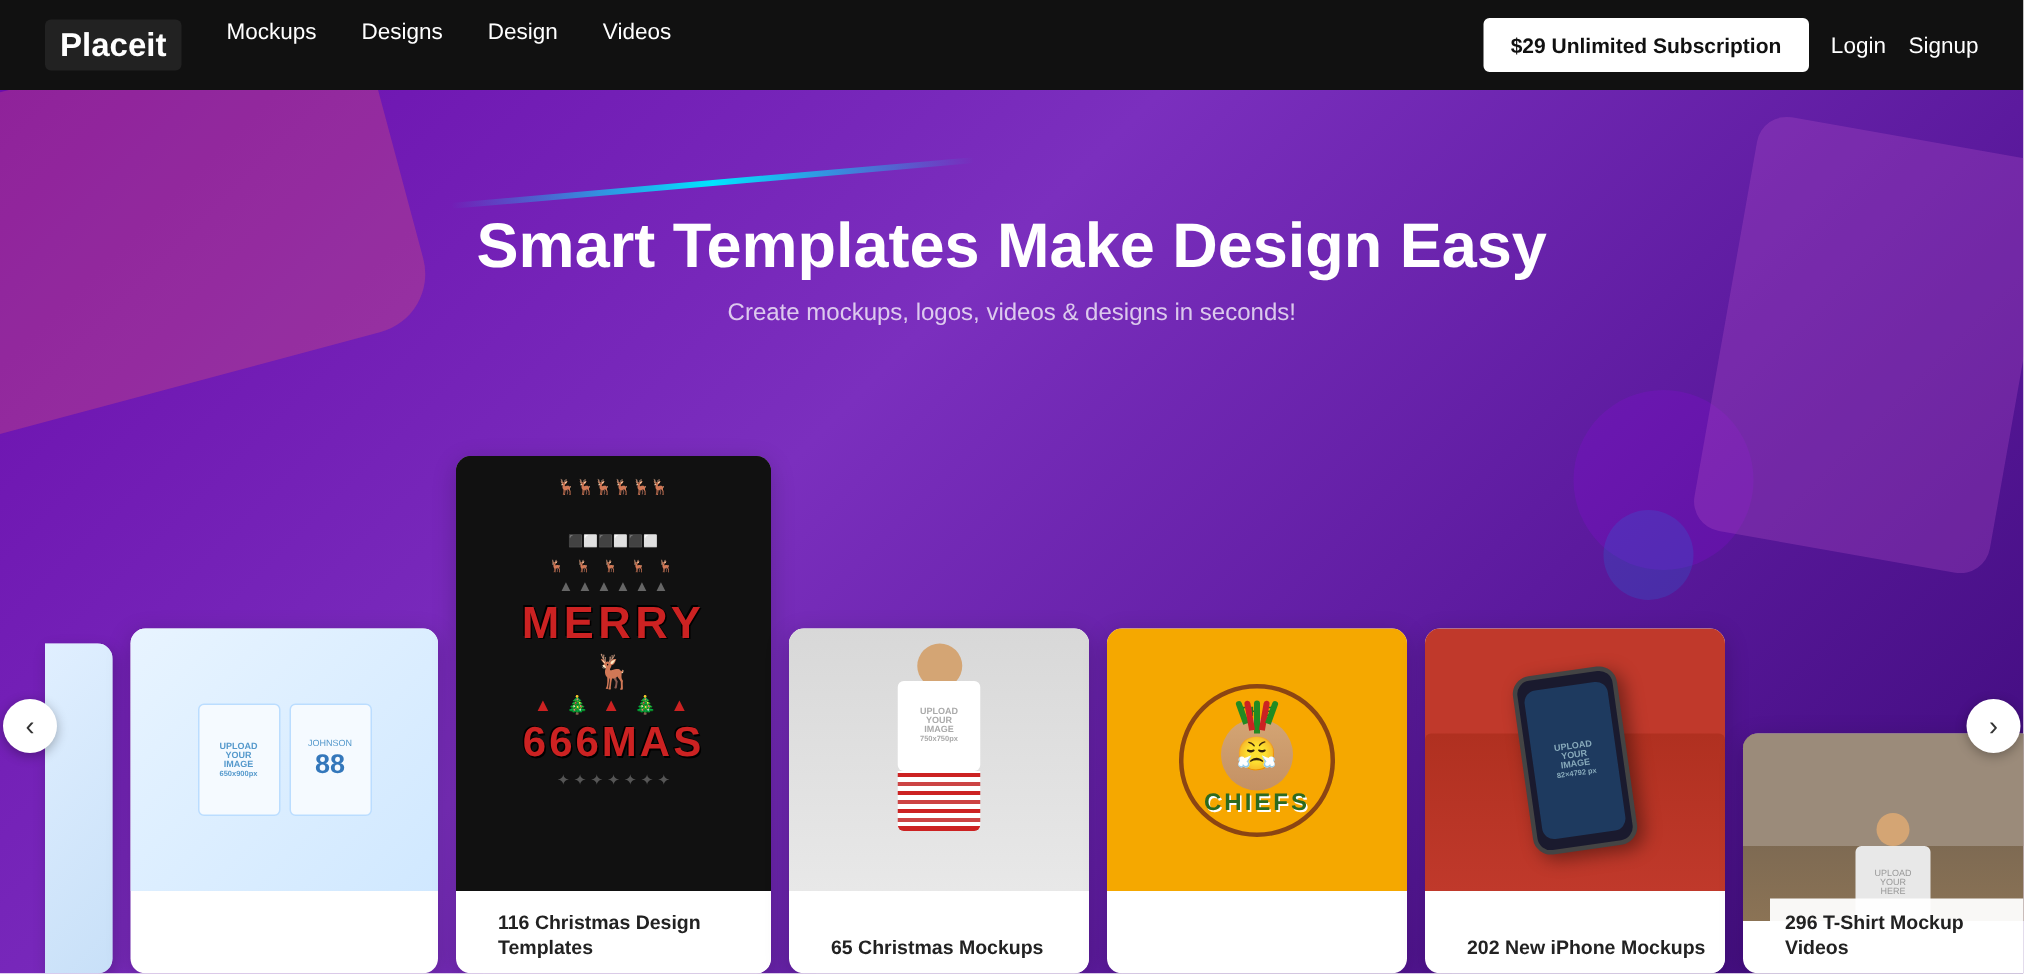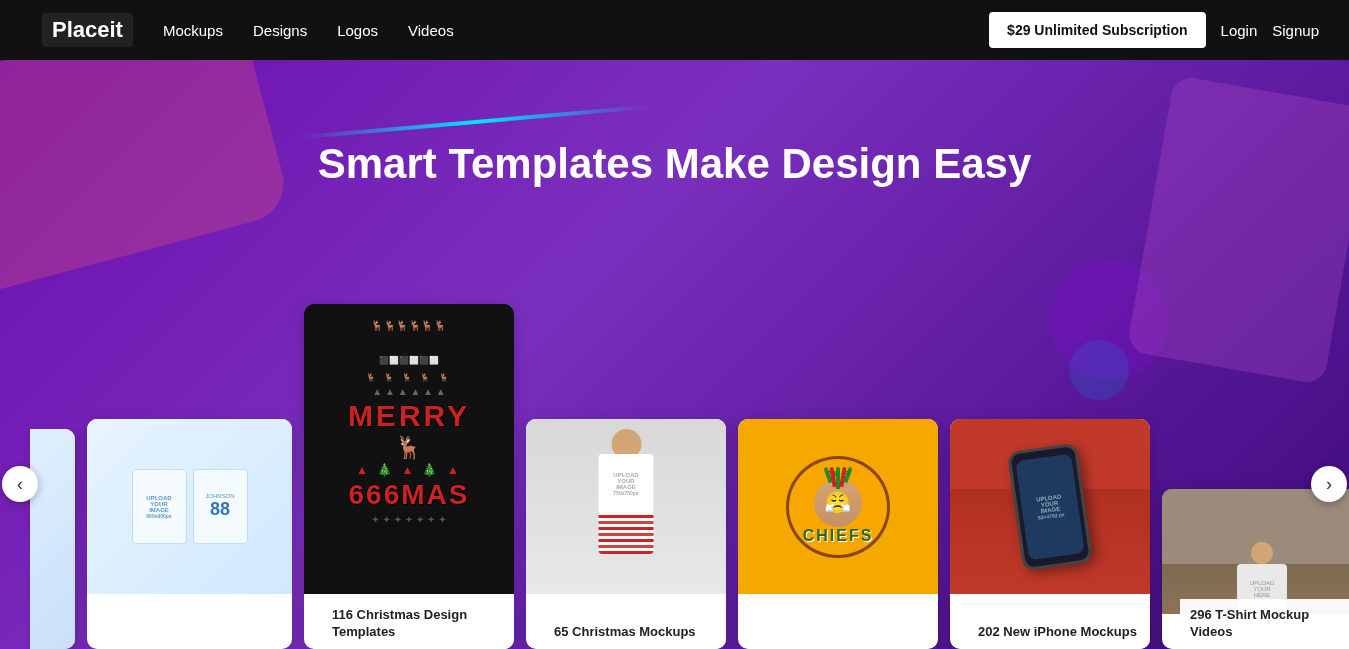--- a/index.html
+++ b/index.html
@@ -9,21 +9,21 @@
     .navbar {
       background: #111;
       height: 60px;
       display: flex;
       align-items: center;
       padding: 0 30px;
       justify-content: space-between;
       position: relative;
       z-index: 10;
     }
-    .navbar-left { display: flex; align-items: center; gap: 30px; margin-left: 12px; }
+    .navbar-left { display: flex; gap: 30px; }
     .logo {
       font-size: 22px;
       font-weight: bold;
       color: #fff;
       background: #222;
       padding: 4px 10px;
       border-radius: 4px;
     }
     .nav-link {
       color: #fff;
@@ -304,40 +304,41 @@
     }
   </style>
 </head>
 <body>
 
 <nav class="navbar">
   <div class="navbar-left">
     <div class="logo">Placeit</div>
     <a class="nav-link">Mockups</a>
     <a class="nav-link">Designs</a>
-    <a class="nav-link">Logos</a>
+    <a class="nav-link">Design</a>
     <a class="nav-link">Videos</a>
   </div>
   <div class="navbar-right">
     <button class="subscription-btn">$29 Unlimited Subscription</button>
     <span class="nav-auth">Login</span>
     <span class="nav-auth">Signup</span>
   </div>
 </nav>
 
 <section class="hero">
 
   <div class="hero-line"></div>
 
   <div class="bg-circle" style="width:120px;height:120px;top:200px;right:180px;"></div>
   <div class="bg-circle" style="width:60px;height:60px;top:280px;right:220px;background:#0af;"></div>
   <div class="bg-circle" style="width:25px;height:25px;bottom:120px;left:580px;background:#fff;"></div>
 
   <div class="hero-text">
     <h1 class="hero-title">Smart Templates Make Design Easy</h1>
+    <p class="hero-subtitle">Create mockups, logos, videos &amp; designs in seconds!</p>
   </div>
 
   <div class="carousel-arrow arrow-left" style="position:absolute;left:2px;top:72%;z-index:20;">
     <span>‹</span>
   </div>
   <div class="carousel-arrow arrow-right" style="position:absolute;right:2px;top:72%;z-index:20;">
     <span>›</span>
   </div>
 
   <div class="cards-container" style="position:absolute;bottom:0;left:0;right:0;display:flex;align-items:flex-end;padding:0 30px;gap:12px;z-index:3;">

